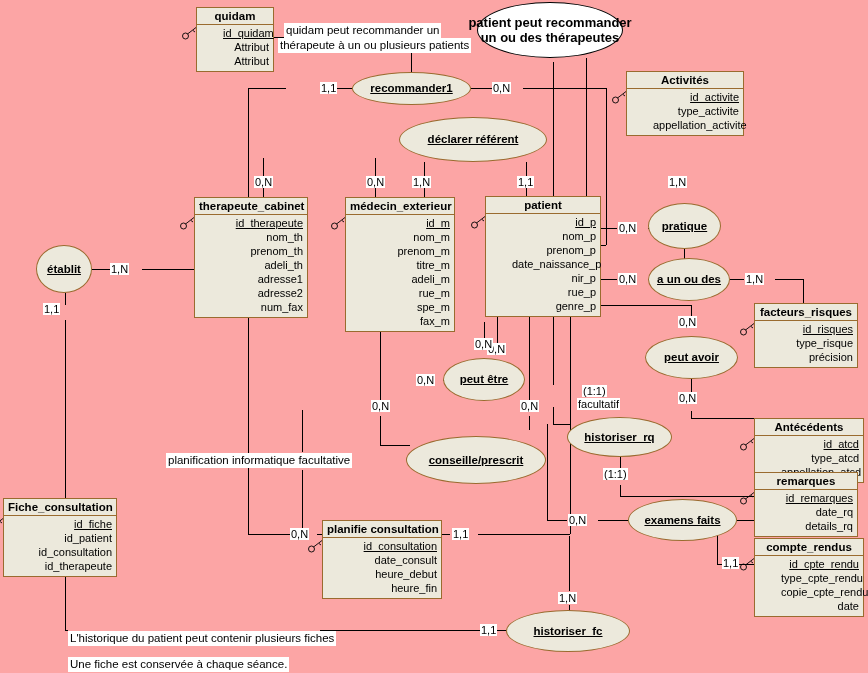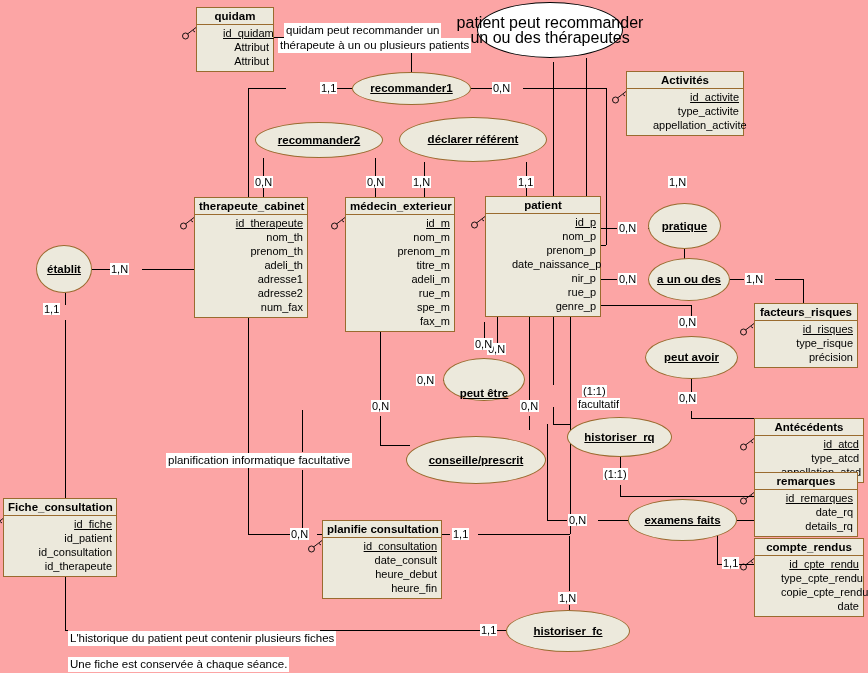--- a/index.html
+++ b/index.html
@@ -86,25 +86,26 @@
     position: absolute;
     background: #ffffff;
     border: 1px solid #000000;
     border-radius: 50%;
     display: flex;
     align-items: center;
     justify-content: center;
     z-index: 5;
   }
   .note-ellipse span {
-    font-size: 16px;
+    font-size: 13px;
     color: #000;
     text-align: center;
     line-height: 15px;
     white-space: nowrap;
+    font-weight: bold;
   }
 
   
   .card {
     position: absolute;
     font-size: 11px;
     color: #000;
     background: #ffffff;
     line-height: 12px;
     white-space: nowrap;
@@ -443,23 +444,20 @@
       <div class="attr">date_consult</div>
       <div class="attr">heure_debut</div>
       <div class="attr">heure_fin</div>
     </div>
   </div>
 
   <div class="rel" style="left:352px; top:72px; width:119px; height:33px;">
     <span>recommander1</span>
   </div>
 
-  <div class="rel" style="left:255px; top:122px; width:128px; height:36px;">
-    <span>recommander2</span>
-  </div>
 
   <div class="rel" style="left:399px; top:117px; width:148px; height:45px;">
     <span>déclarer référent</span>
   </div>
 
   <div class="rel" style="left:36px; top:245px; width:56px; height:48px;">
     <span>établit</span>
   </div>
 
   <div class="rel" style="left:648px; top:203px; width:73px; height:46px;">
@@ -467,21 +465,21 @@
   </div>
 
   <div class="rel" style="left:648px; top:258px; width:82px; height:43px;">
     <span>a un ou des</span>
   </div>
 
   <div class="rel" style="left:645px; top:336px; width:93px; height:43px;">
     <span>peut avoir</span>
   </div>
 
-  <div class="rel" style="left:443px; top:358px; width:82px; height:43px;align-items:flex-end;">
+  <div class="rel" style="left:443px; top:358px; width:82px; height:43px;">
     <span>peut être</span>
   </div>
 
   <div class="rel" style="left:406px; top:436px; width:140px; height:48px;">
     <span>conseille/prescrit</span>
   </div>
 
   <div class="rel" style="left:567px; top:417px; width:105px; height:40px;">
     <span>historiser_rq</span>
   </div>

